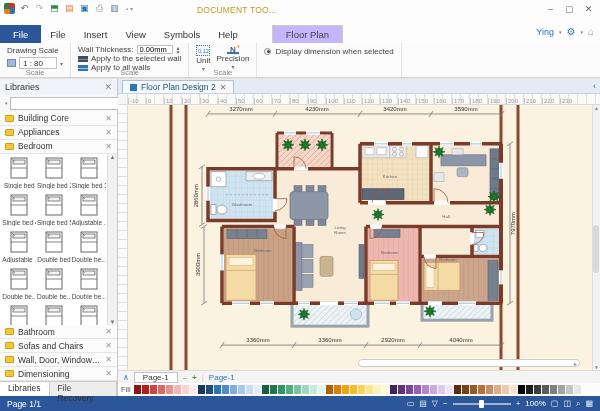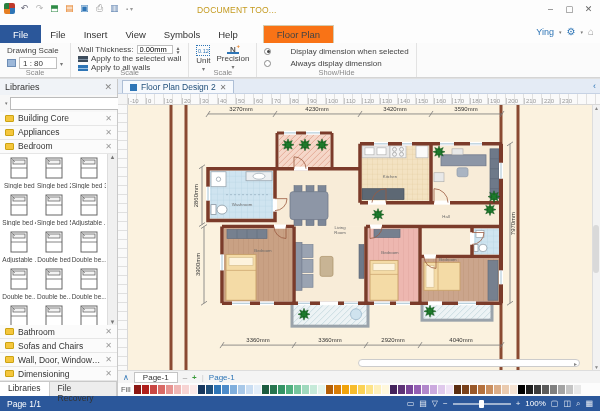--- a/index.html
+++ b/index.html
@@ -13,21 +13,21 @@
   .logo { background:conic-gradient(#c0392b 0 25%, #2e75b6 0 50%, #e67e22 0 75%, #27803f 0); border-radius:2px; }
   .doc-tools { position:absolute; left:197px; top:5px; color:#c49a1f; font-size:8.5px; letter-spacing:.2px; }
   .win-title { position:absolute; left:0; right:0; top:5px; text-align:center; font-size:9.5px; color:#555; }
   .win-ctrl { position:absolute; right:2px; top:2px; display:flex; }
   .win-ctrl span { width:19px; height:15px; text-align:center; font-size:9px; color:#666; line-height:15px; }
 
   
   #menubar { height:21px; display:flex; align-items:flex-end; background:#fdfdfd; position:relative; }
   .menu-item { padding:4px 9px 3px; font-size:9.5px; color:#333; }
   .menu-item.file { background:#2b579a; color:#fff; padding:4px 13px 3px; }
-  .menu-item.ctx { border:1px solid #d4ccb0; border-bottom:none; background:#f97316; margin-left:16px; padding:3px 13px 3px; color:#444; }
+  .menu-item.ctx { border:1px solid #d4ccb0; border-bottom:none; background:#c4b5fd; margin-left:25px; padding:3px 13px 3px; color:#444; }
   .account { position:absolute; right:6px; top:4px; display:flex; gap:5px; align-items:center; font-size:9px; color:#2e75b6; }
   .account .gear { color:#2e75b6; font-size:10px; }
   .account .home { color:#999; font-size:10px; }
 
   
   #ribbon { height:35px; background:#fbfbfb; border-bottom:1px solid #d5d5d5; display:flex; }
   .rgroup { position:relative; border-right:1px solid #e3e3e3; padding:2px 7px 9px; }
   .rgroup-label { position:absolute; bottom:0; left:0; right:0; text-align:center; font-size:7.5px; color:#8a8a8a; }
   .g1 .ds-label { font-size:8px; color:#444; margin:1px 0 2px; }
   .ds-box { display:flex; align-items:center; gap:3px; }
@@ -38,21 +38,21 @@
   .wt-input { width:36px; height:9px; border:1px solid #bfbfbf; font-size:7.5px; padding:0 2px; font-family:"Liberation Sans",sans-serif; }
   .spin { font-size:5px; color:#666; line-height:4px; display:flex; flex-direction:column; }
   .wall-ic { width:10px; height:6px; background:linear-gradient(#3d4c5c 0 45%, #7b8da0 45% 70%, #3d4c5c 70%); }
   .wall-ic.b { background:linear-gradient(#2e75b6 0 45%, #9cc3e5 45% 70%, #2e75b6 70%); }
   .g3 { display:flex; gap:6px; }
   .rbtn { display:flex; flex-direction:column; align-items:center; font-size:8px; color:#444; }
   .unit-ic { width:14px; height:11px; border:1px dotted #2e75b6; color:#2e75b6; font-size:5.5px; text-align:center; line-height:10px; }
   .prec-ic { width:14px; height:11px; position:relative; font-size:8px; font-weight:bold; color:#555; text-align:center; }
   .prec-ic i { position:absolute; right:0; top:-2px; color:#e67e22; font-style:normal; font-size:6px; }
   .prec-ic u { position:absolute; left:1px; bottom:0; width:12px; height:2.5px; background:#2e75b6; }
-  .g4 .row { display:flex; align-items:center; gap:19px; height:12px; font-size:8px; color:#444; }
+  .g4 .row { display:flex; align-items:center; gap:4px; height:12px; font-size:8px; color:#444; }
   .radio { width:7px; height:7px; border:1px solid #8a8a8a; border-radius:50%; position:relative; background:#fff; }
   .radio.sel::after { content:""; position:absolute; left:1.5px; top:1.5px; width:3px; height:3px; border-radius:50%; background:#444; }
 
   
   #main { display:flex; height:318px; border-top:1px solid #e0e0e0; }
 
   
   #libpanel { width:118px; border-right:1px solid #c9c9c9; display:flex; flex-direction:column; background:#f7f7f7; }
   .lp-header { height:16px; display:flex; align-items:center; justify-content:space-between; padding:0 5px; background:#f0f3f7; font-size:9px; color:#333; }
   .lp-x { color:#888; font-size:9px; }
@@ -194,25 +194,20 @@
       <span>Precision</span>
       <span class="ds-arrow">▾</span>
     </div>
     <div class="rgroup-label">Scale</div>
   </div>
   <div class="rgroup g4">
     <div class="row">
       <span class="radio sel"></span>
       <span>Display dimension when selected</span>
     </div>
-    <div class="row">
-      <span class="radio"></span>
-      <span>Always display dimension</span>
-    </div>
-    <div class="rgroup-label">Show/Hide</div>
   </div>
 </div>
 
 <div id="main">
 
   <div id="libpanel">
     <div class="lp-header">
       <span>Libraries</span>
       <span class="lp-x">✕</span>
     </div>

